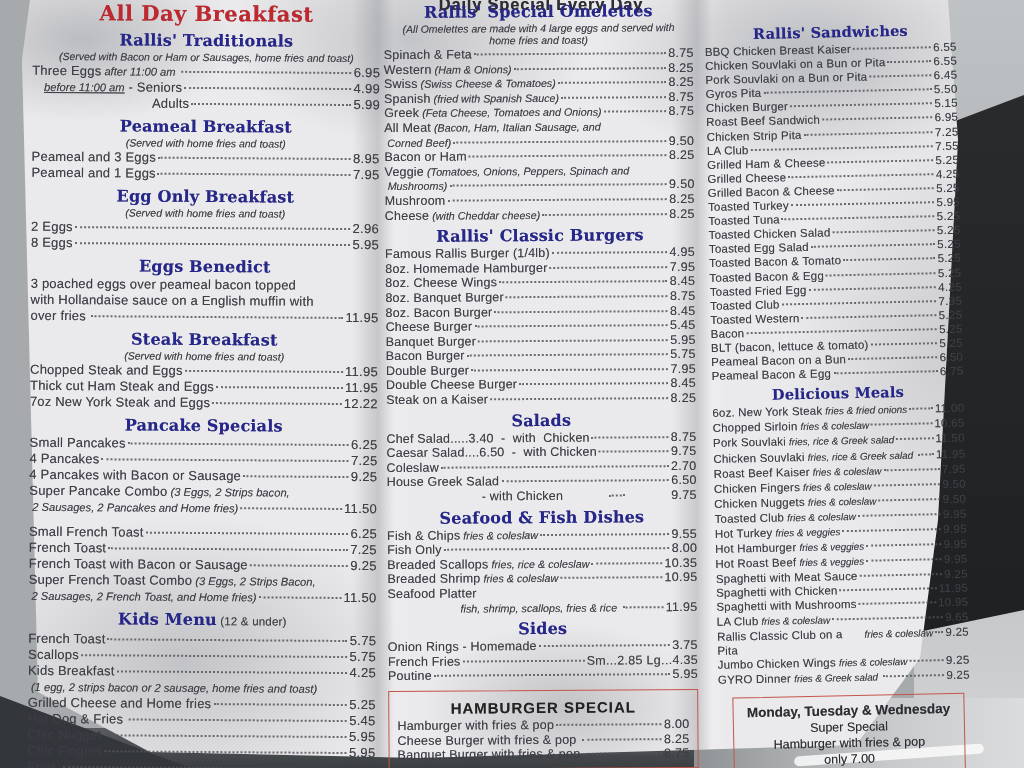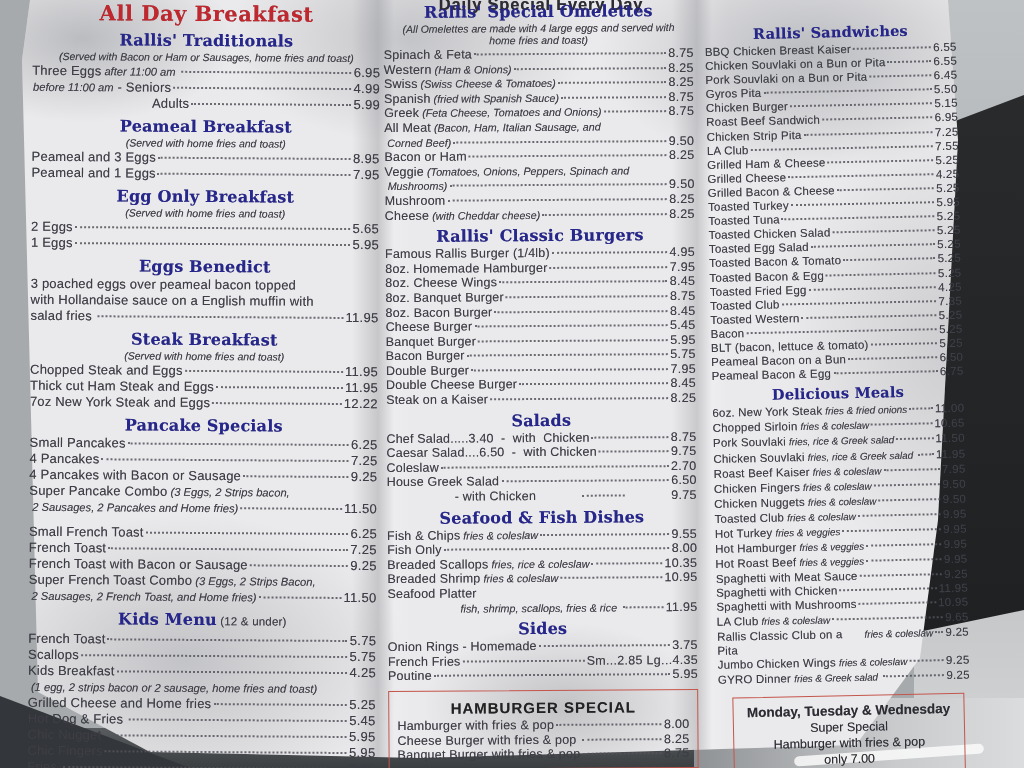--- a/index.html
+++ b/index.html
@@ -90,21 +90,21 @@
       <div class="panel-title">All Day Breakfast</div>
       <div class="sec-h">Rallis' Traditionals</div>
       <div class="note">(Served with Bacon or Ham or Sausages, home fries and toast)</div>
       <div class="row">
         <span class="nm">Three Eggs</span>
         <span class="it">after 11:00 am </span>
         <span class="dots"></span>
         <span class="pr">6.95</span>
       </div>
       <div class="row">
-        <span class="it" style="margin-left: 1px;">before 11:00 am</span>
+        <span class="it" style="margin-left: 12px; text-decoration: underline;">before 11:00 am</span>
         <span class="nm"> - Seniors</span>
         <span class="dots"></span>
         <span class="pr">4.99</span>
       </div>
       <div class="row" style="margin-left: 120px;">
         <span class="nm">Adults</span>
         <span class="dots"></span>
         <span class="pr">5.99</span>
       </div>
       <div class="row"></div>
@@ -118,36 +118,36 @@
       <div class="row">
         <span class="nm">Peameal and 1 Eggs</span>
         <span class="dots"></span>
         <span class="pr">7.95</span>
       </div>
       <div class="sec-h">Egg Only Breakfast</div>
       <div class="note">(Served with home fries and toast)</div>
       <div class="row">
         <span class="nm">2 Eggs</span>
         <span class="dots"></span>
-        <span class="pr">5.65</span>
-      </div>
-      <div class="row">
-        <span class="nm">1 Eggs</span>
+        <span class="pr">2.96</span>
+      </div>
+      <div class="row">
+        <span class="nm">8 Eggs</span>
         <span class="dots"></span>
         <span class="pr">5.95</span>
       </div>
       <div class="sec-h">Eggs Benedict</div>
       <div class="row">
         <span class="nm">3 poached eggs over peameal bacon topped</span>
       </div>
       <div class="row">
         <span class="nm">with Hollandaise sauce on a English muffin with</span>
       </div>
       <div class="row">
-        <span class="nm">salad fries </span>
+        <span class="nm">over fries </span>
         <span class="dots"></span>
         <span class="pr">11.95</span>
       </div>
       <div class="sec-h">Steak Breakfast</div>
       <div class="note">(Served with home fries and toast)</div>
       <div class="row">
         <span class="nm">Chopped Steak and Eggs</span>
         <span class="dots"></span>
         <span class="pr">11.95</span>
       </div>
@@ -391,21 +391,21 @@
       <div class="row">
         <span class="nm">Coleslaw</span>
         <span class="dots"></span>
         <span class="pr">2.70</span>
       </div>
       <div class="row">
         <span class="nm">House Greek Salad</span>
         <span class="dots"></span>
         <span class="pr">6.50</span>
       </div>
-      <div class="row" style="margin-left: 68px; gap: 44px;">
+      <div class="row" style="margin-left: 95px; gap: 44px;">
         <span class="nm">- with Chicken</span>
         <span class="dots"></span>
         <span class="pr">9.75</span>
       </div>
       <div class="sec-h">Seafood &amp; Fish Dishes</div>
       <div class="row">
         <span class="nm">Fish &amp; Chips</span>
         <span class="it">fries &amp; coleslaw</span>
         <span class="dots"></span>
         <span class="pr">9.55</span>

